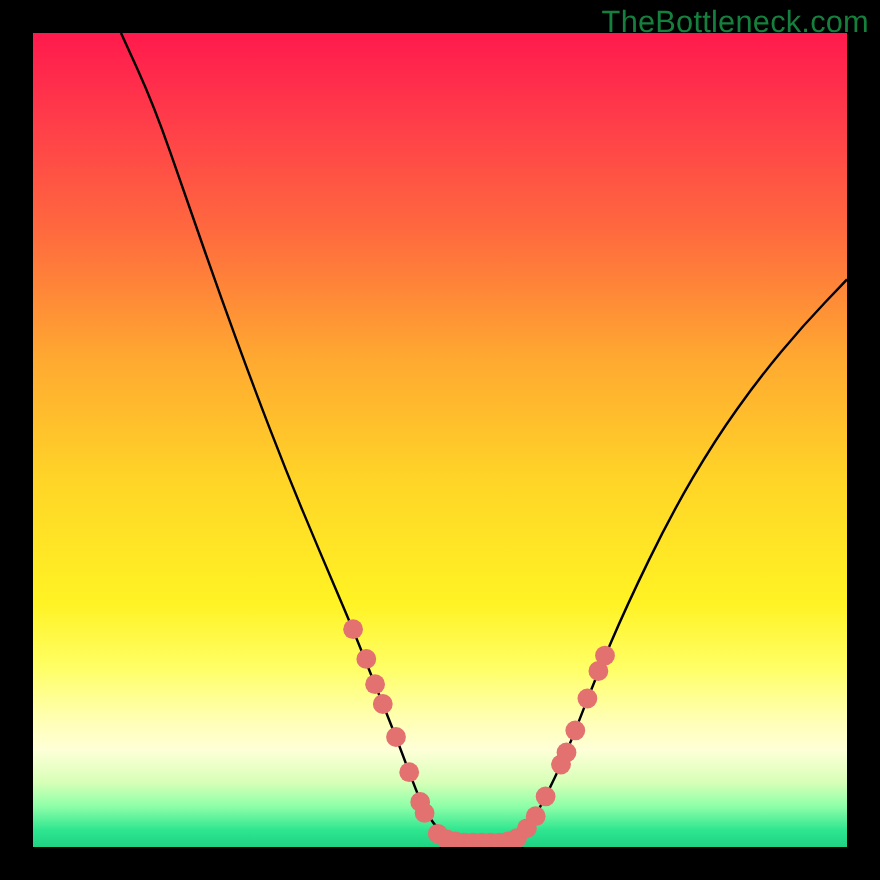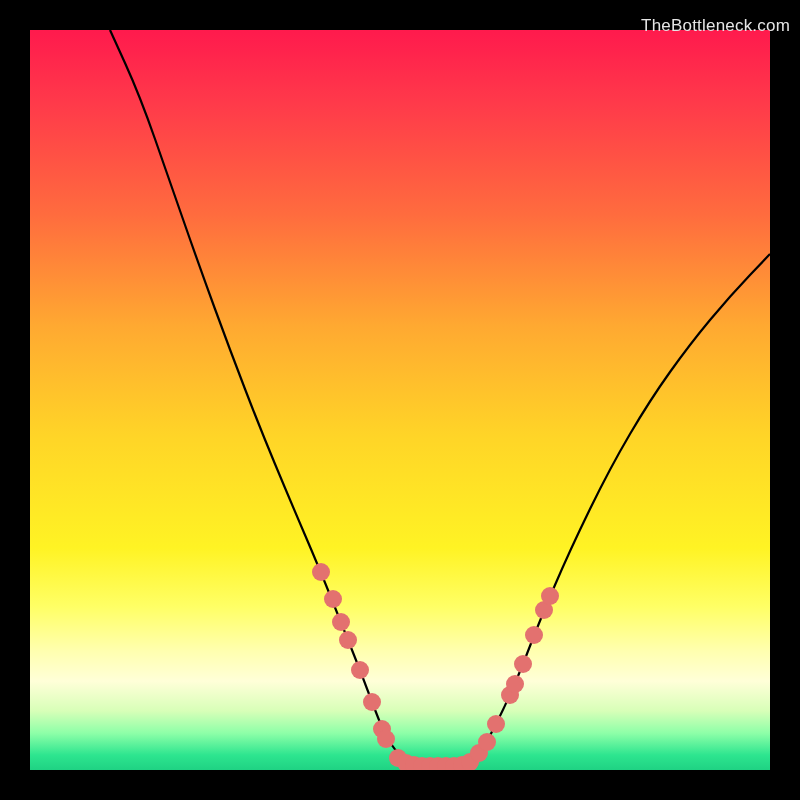--- a/index.html
+++ b/index.html
@@ -27,24 +27,24 @@
       #ffff66 78%,
       #ffffb0 84%,
       #ffffd8 88%,
       #d8ffb8 92%,
       #8effa8 95%,
       #2de58f 98%,
       #1fd283 100%);
   }
   .attribution {
     position: absolute;
-    top: 16px;
+    top: 4px;
     right: 10px;
-    color: #e5e5e5;
-    font-size: 17px;
+    color: #15803d;
+    font-size: 28px;
     font-weight: 400;
     letter-spacing: 0.2px;
   }
   svg.plot {
     position: absolute;
     left: 0;
     top: 0;
     width: 740px;
     height: 740px;
   }

